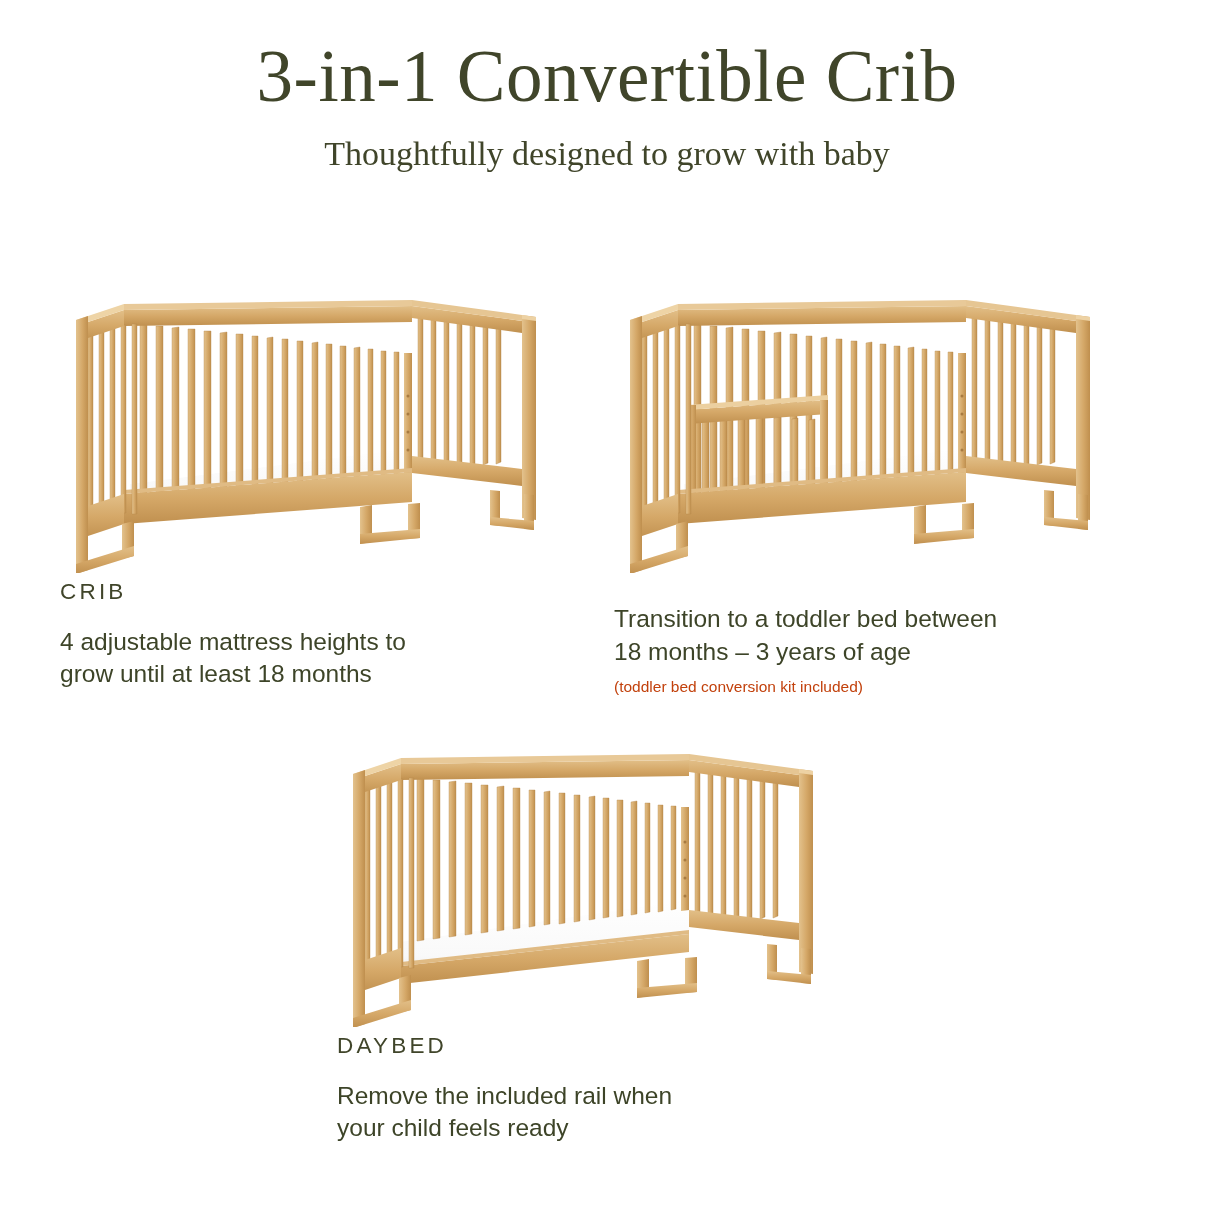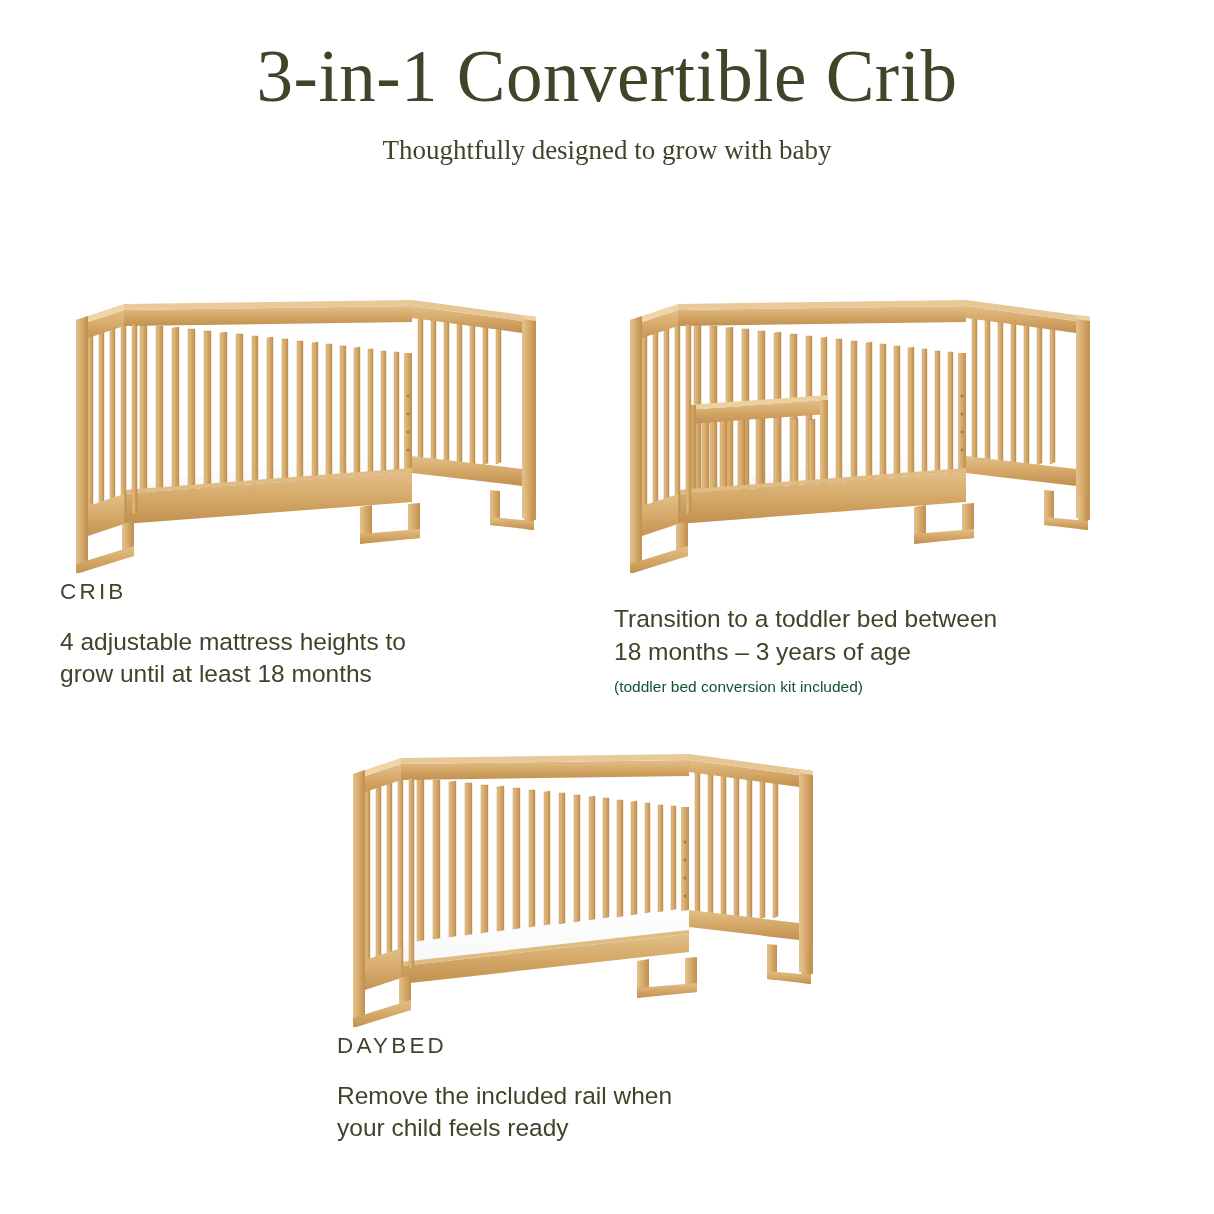--- a/index.html
+++ b/index.html
@@ -29,21 +29,21 @@
     font-family: "Liberation Serif", serif;
     font-size: 73px;
     line-height: 1.0;
     color: #40452a;
     letter-spacing: 0.5px;
     font-weight: 400;
   }
 
   .sub-title {
     font-family: "Liberation Serif", serif;
-    font-size: 27px;
+    font-size: 34px;
     line-height: 1.0;
     color: #40452a;
     margin-top: 24px;
     font-weight: 400;
   }
 
   
   .panel {
     position: absolute;
   }
@@ -74,21 +74,21 @@
     font-size: 24.5px;
     line-height: 1.33;
     color: #3d4428;
     margin-top: 22px;
     white-space: pre-line;
   }
 
   .cap-note {
     font-size: 15.5px;
     line-height: 1.3;
-    color: #14532d;
+    color: #c2410c;
     margin-top: 9px;
   }
 
   
   .art svg { display: block; }
 </style>
 </head>
 <body>
 
 <div class="header">

